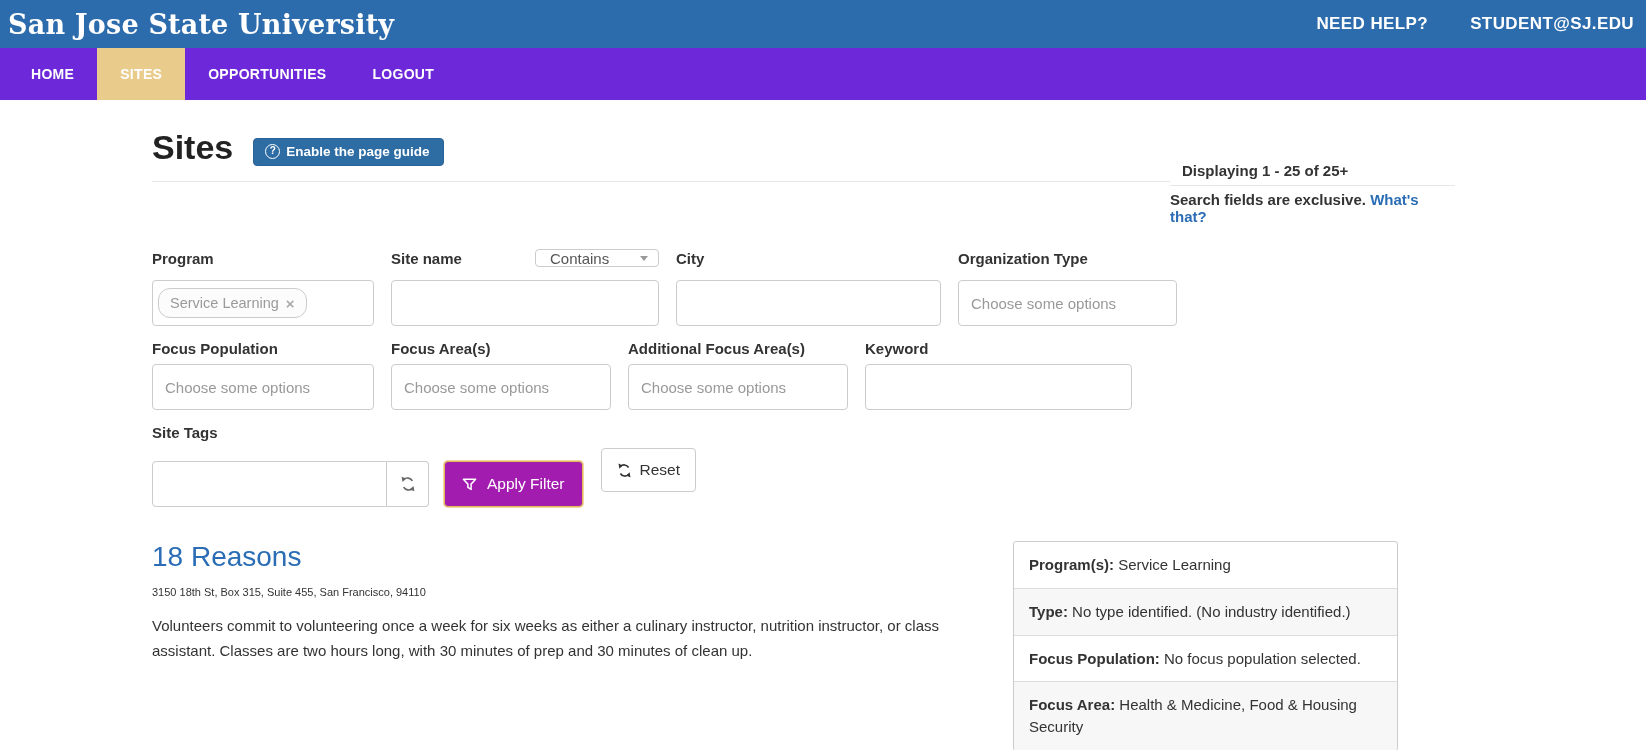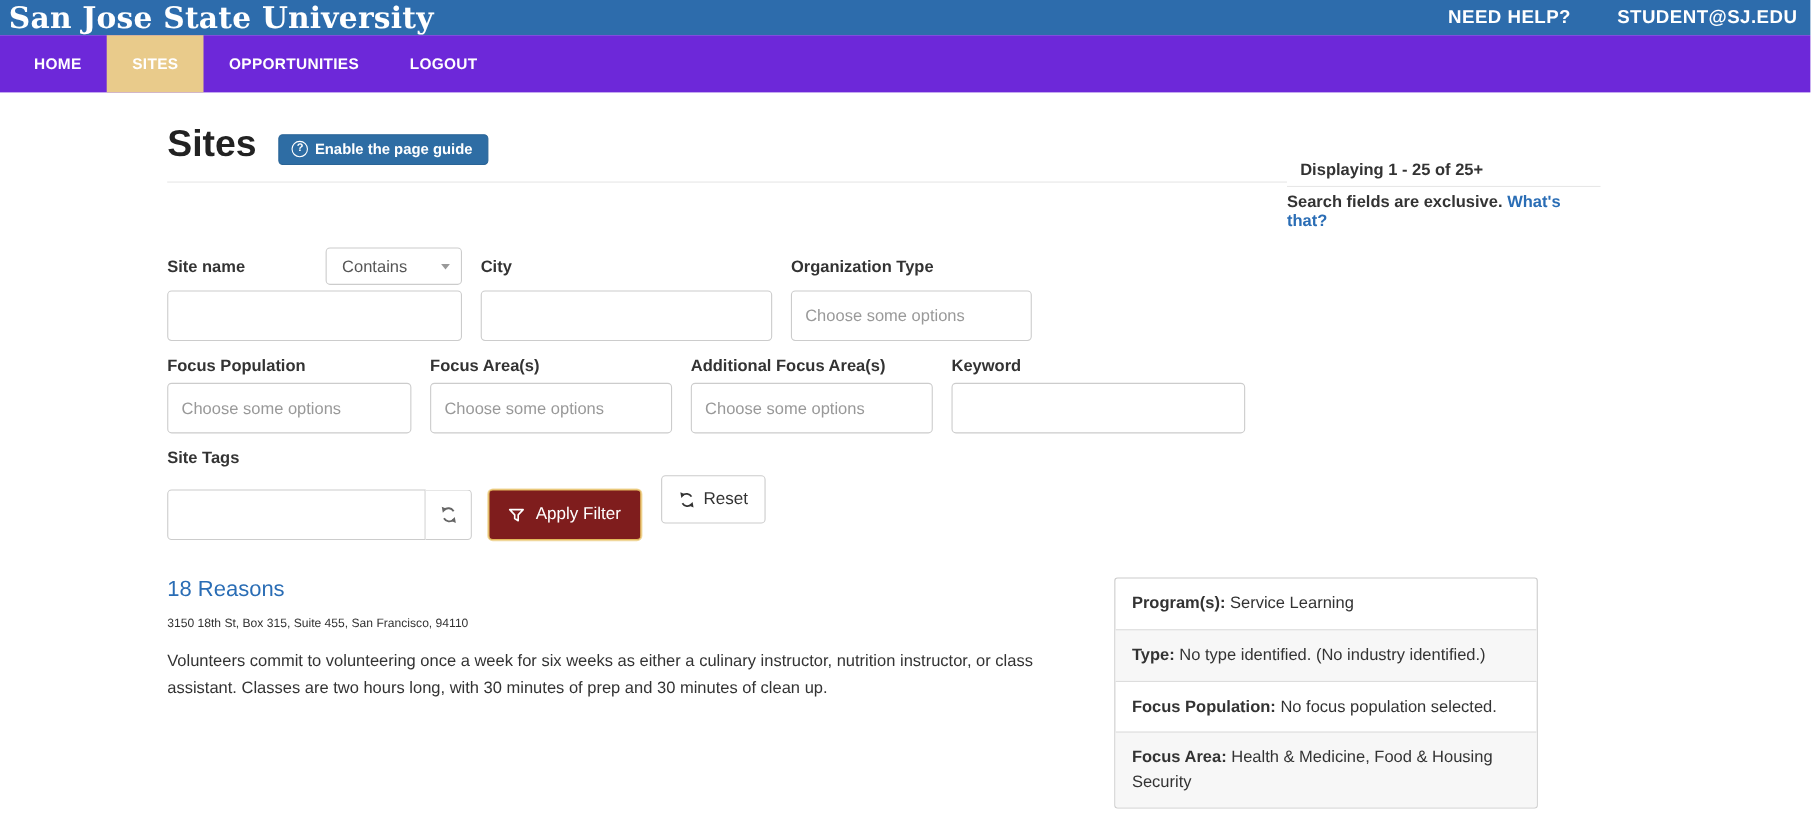--- a/index.html
+++ b/index.html
@@ -6,21 +6,21 @@
   html,body { margin:0; padding:0; }
   body {
     width:1646px; height:750px; overflow:hidden;
     background:#fff; color:#333;
     font-family:"Liberation Sans", sans-serif;
     font-size:15px;
   }
 
   
   .topbar {
-    height:32px; background:#2d6cac; color:#fff;
+    height:48px; background:#2d6cac; color:#fff;
     display:flex; align-items:center; justify-content:space-between;
     padding:0 12px 0 8px;
   }
   .brand {
     font-family:"DejaVu Serif", serif; font-weight:700;
     font-size:27px; letter-spacing:0.2px; cursor:pointer;
   }
   .top-links { display:flex; gap:42px; }
   .top-link {
     font-size:17px; font-weight:700; letter-spacing:0.4px; cursor:pointer;
@@ -80,21 +80,21 @@
     display:flex; align-items:center; padding:0 12px; color:#999; cursor:text;
   }
   .multibox.has-tag { padding:0 5px; }
   .tag-pill {
     border:1px solid #ccc; background:#fcfcfc; border-radius:12px;
     padding:6px 11px; font-size:14.5px; color:#9a9a9a;
     display:inline-flex; align-items:center; gap:7px; white-space:nowrap;
   }
   .tag-x { color:#aaa; font-size:15px; font-weight:700; cursor:pointer; line-height:1; }
   .fake-select {
-    width:124px; height:34px; border:1px solid #ccc; border-radius:4px; background:#fff;
+    width:124px; height:18px; border:1px solid #ccc; border-radius:4px; background:#fff;
     display:flex; align-items:center; justify-content:space-between;
     padding:0 10px 0 14px; color:#555; font-size:15px; cursor:pointer;
   }
   .caret-down {
     width:0; height:0; border-left:4px solid transparent; border-right:4px solid transparent;
     border-top:5px solid #999;
   }
 
   .w222{width:222px;} .w268{width:268px;} .w265{width:265px;} .w219{width:219px;}
   .w220{width:220px;} .w267{width:267px;}
@@ -102,35 +102,35 @@
   .row3 { display:flex; align-items:flex-end; margin-top:14px; }
   .input-group { display:flex; }
   .input-group .tinput { width:235px; border-radius:4px 0 0 4px; }
   .addon-btn {
     width:42px; height:46px; border:1px solid #ccc; border-left:0;
     border-radius:0 4px 4px 0; background:#fff; color:#666;
     display:flex; align-items:center; justify-content:center; cursor:pointer;
   }
   .apply-btn {
     margin-left:15px; height:46px; padding:0 17px;
-    background:#7f1d1d; color:#fff; font-size:15.5px; font-weight:400; font-family:inherit;
+    background:#a21caf; color:#fff; font-size:15.5px; font-weight:400; font-family:inherit;
     border:1px solid #e3b95c; box-shadow:0 0 0 1px #f0d79b; border-radius:4px;
     display:inline-flex; align-items:center; gap:10px; cursor:pointer;
   }
   .reset-btn {
     margin-left:18px; height:44px; margin-bottom:15px; padding:0 15px;
     background:#fff; color:#333; font-size:15.5px; font-family:inherit;
     border:1px solid #ccc; border-radius:4px;
     display:inline-flex; align-items:center; gap:8px; cursor:pointer;
   }
 
   
   .results-row { display:flex; margin-top:34px; padding-right:57px; }
   .result-main { flex:1; padding-right:32px; }
-  .site-name { font-size:20px; color:#2a6db5; font-weight:500; margin:0; cursor:pointer; }
+  .site-name { font-size:28px; color:#2a6db5; font-weight:500; margin:0; cursor:pointer; }
   .site-address { margin:13px 0 0 0; font-size:11px; color:#333; }
   .site-desc { margin:16px 0 0 0; font-size:15px; color:#333; line-height:1.65; max-width:830px; }
   .detail-card { width:385px; border:1px solid #ccc; border-radius:3px; overflow:hidden; align-self:flex-start; }
   .detail-row { padding:12px 15px; font-size:15px; line-height:1.45; }
   .detail-row + .detail-row { border-top:1px solid #ddd; }
   .detail-row:nth-child(even) { background:#f7f7f7; }
   .detail-label { font-weight:700; }
 
   .icon-svg { display:block; }
 </style>
@@ -171,20 +171,31 @@
       <div class="exclusive-note">
         <span>Search fields are exclusive.</span>
         <span class="whats-that">What's that?</span>
       </div>
     </div>
   </div>
 
   <form class="filters">
 
     <div class="frow">
+      <div class="fcol w222">
+        <div class="label-row">
+            <label class="flabel">Program</label>
+          </div>
+        <div class="multibox has-tag">
+          <span class="tag-pill">
+            <span>Service Learning</span>
+            <span class="tag-x">×</span>
+          </span>
+        </div>
+      </div>
       <div class="fcol w268">
         <div class="label-row">
           <label class="flabel">Site name</label>
           <div class="fake-select">
             <span>Contains</span>
             <span class="caret-down"></span>
           </div>
         </div>
         <input class="tinput" type="text" value="" style="">
       </div>

